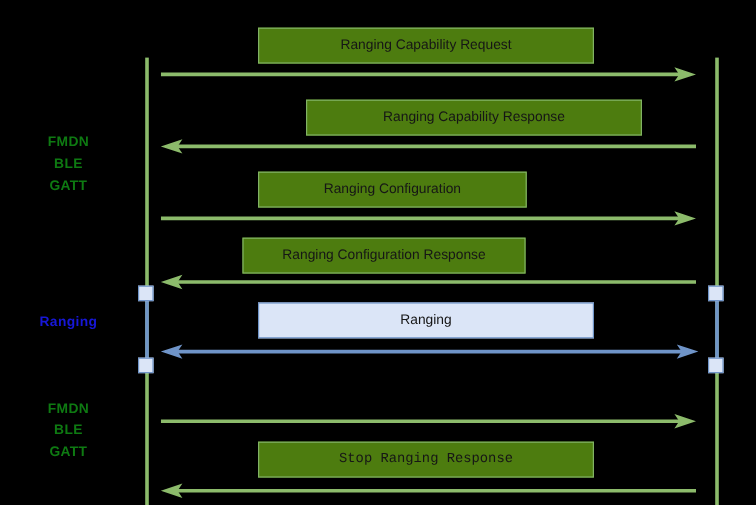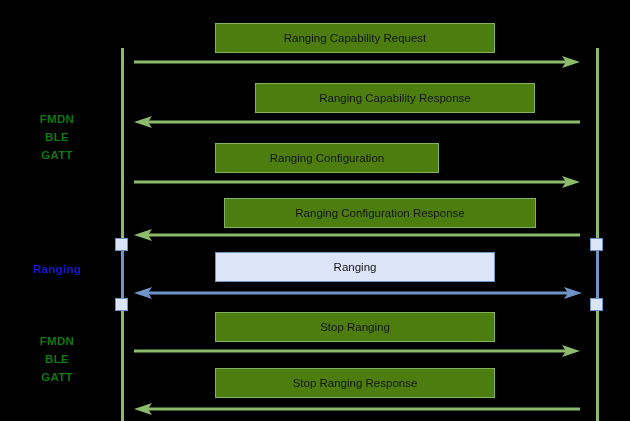--- a/index.html
+++ b/index.html
@@ -121,46 +121,45 @@
   </div>
 
   <div class="msg-box green" style="left:215px; top:143px; width:224px;">Ranging Configuration</div>
   <div class="arrow" style="left:134px; top:175px; width:446px;">
     <svg width="446" height="14" viewBox="0 0 446 14">
       <line x1="0" y1="7" x2="436" y2="7" stroke="#8cbb6b" stroke-width="3"></line>
       <polygon points="446,7 428,1 432,7 428,13" fill="#8cbb6b"></polygon>
     </svg>
   </div>
 
-  <div class="msg-box green" style="left:224px; top:198px; width:312px;">Ranging Configuration Response</div>
+  <div class="msg-box green" style="left:202px; top:198px; width:236px;">Ranging Configuration Response</div>
   <div class="arrow" style="left:134px; top:228px; width:446px;">
     <svg width="446" height="14" viewBox="0 0 446 14">
       <line x1="10" y1="7" x2="446" y2="7" stroke="#8cbb6b" stroke-width="3"></line>
       <polygon points="0,7 18,1 14,7 18,13" fill="#8cbb6b"></polygon>
     </svg>
   </div>
 
   <div class="msg-box blue" style="left:215px; top:252px; width:280px;">Ranging</div>
   <div class="arrow" style="left:134px; top:286px; width:448px;">
     <svg width="448" height="14" viewBox="0 0 448 14">
       <line x1="10" y1="7" x2="438" y2="7" stroke="#6f94c8" stroke-width="3"></line>
       <polygon points="0,7 18,1 14,7 18,13" fill="#6f94c8"></polygon>
       <polygon points="448,7 430,1 434,7 430,13" fill="#6f94c8"></polygon>
     </svg>
   </div>
 
-  <div class="msg-box green" style="left:215px; top:312px; width:280px;">Stop Ranging</div>
   <div class="arrow" style="left:134px; top:344px; width:446px;">
     <svg width="446" height="14" viewBox="0 0 446 14">
       <line x1="0" y1="7" x2="436" y2="7" stroke="#8cbb6b" stroke-width="3"></line>
       <polygon points="446,7 428,1 432,7 428,13" fill="#8cbb6b"></polygon>
     </svg>
   </div>
 
-  <div class="msg-box green" style="left:215px; top:368px; width:280px;">Stop Ranging Response</div>
+  <div class="msg-box green" style="left:215px; top:368px; width:280px;font-family:Liberation Mono, monospace;">Stop Ranging Response</div>
   <div class="arrow" style="left:134px; top:402px; width:446px;">
     <svg width="446" height="14" viewBox="0 0 446 14">
       <line x1="10" y1="7" x2="446" y2="7" stroke="#8cbb6b" stroke-width="3"></line>
       <polygon points="0,7 18,1 14,7 18,13" fill="#8cbb6b"></polygon>
     </svg>
   </div>
 
 </div>
 
 </body></html>

